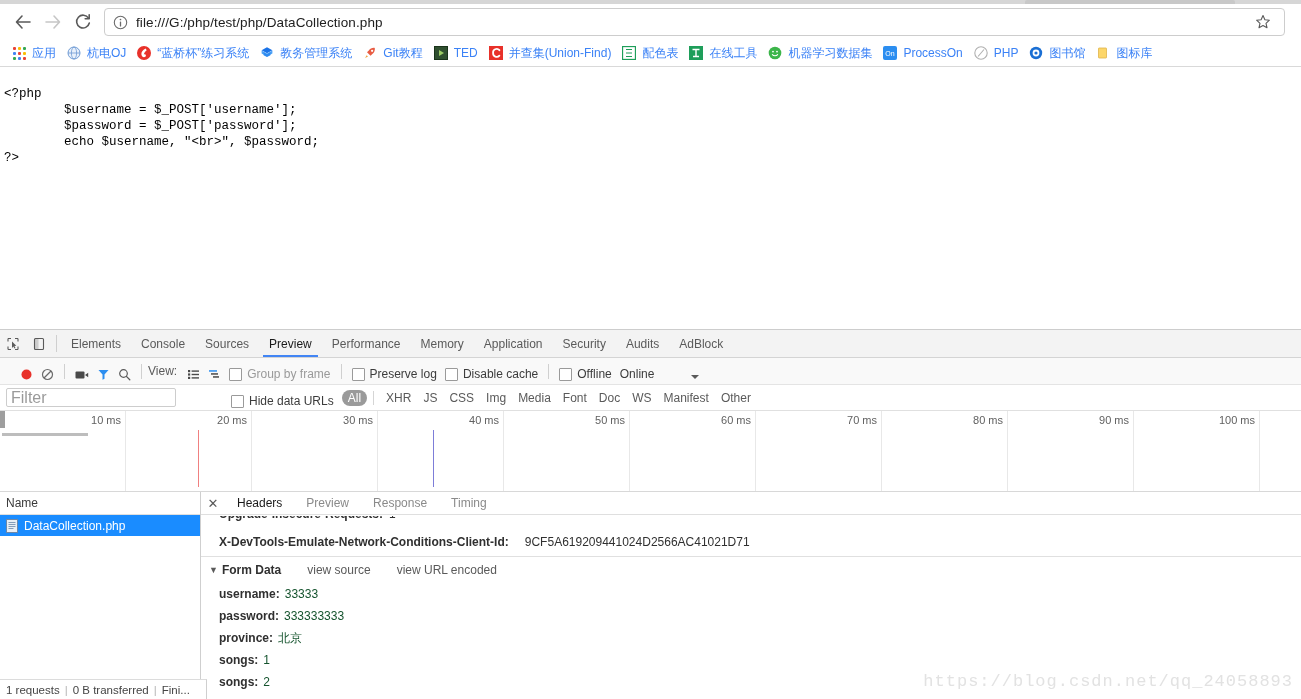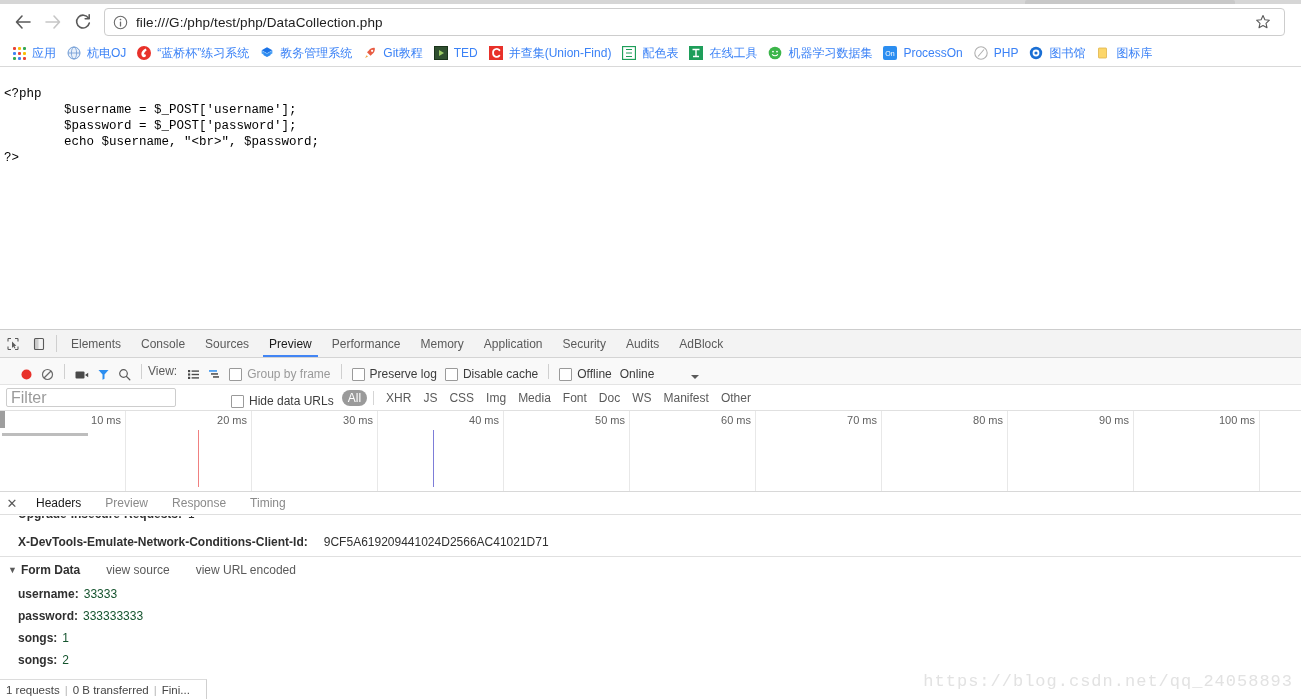--- a/index.html
+++ b/index.html
@@ -494,20 +494,35 @@
       <div class="ov-tick" style="left:503px">40 ms</div>
       <div class="ov-tick" style="left:629px">50 ms</div>
       <div class="ov-tick" style="left:755px">60 ms</div>
       <div class="ov-tick" style="left:881px">70 ms</div>
       <div class="ov-tick" style="left:1007px">80 ms</div>
       <div class="ov-tick" style="left:1133px">90 ms</div>
       <div class="ov-tick" style="left:1259px">100 ms</div>
     </div>
 
     <div class="dt-body">
+      <div class="req-pane">
+        <div class="req-head">
+          <span>Name</span>
+        </div>
+        <div class="req-row selected">
+          <span class="doc-ico">
+            <svg width="12" height="14" viewBox="0 0 12 14">
+                <rect x="0.5" y="0.5" width="11" height="13" fill="#e9eef5" stroke="#6d87a8"></rect>
+                <path d="M2.5 3.5h7M2.5 5.5h7M2.5 7.5h7M2.5 9.5h5" stroke="#7b93b2" stroke-width="0.9"></path>
+              </svg>
+          </span>
+          <span>DataCollection.php</span>
+        </div>
+        <div class="req-list-fill"></div>
+      </div>
 
       <div class="detail-pane">
         <div class="detail-tabs">
           <div class="close-x">✕</div>
           <div class="dtab active">Headers</div>
           <div class="dtab">Preview</div>
           <div class="dtab">Response</div>
           <div class="dtab">Timing</div>
         </div>
 
@@ -532,20 +547,24 @@
 
           <div class="fd-row">
             <span class="fd-k">username:</span>
             <span class="fd-v">33333</span>
           </div>
           <div class="fd-row">
             <span class="fd-k">password:</span>
             <span class="fd-v">333333333</span>
           </div>
           <div class="fd-row">
+            <span class="fd-k">province:</span>
+            <span class="fd-v">北京</span>
+          </div>
+          <div class="fd-row">
             <span class="fd-k">songs:</span>
             <span class="fd-v">1</span>
           </div>
           <div class="fd-row">
             <span class="fd-k">songs:</span>
             <span class="fd-v">2</span>
           </div>
         </div>
       </div>
     </div>

